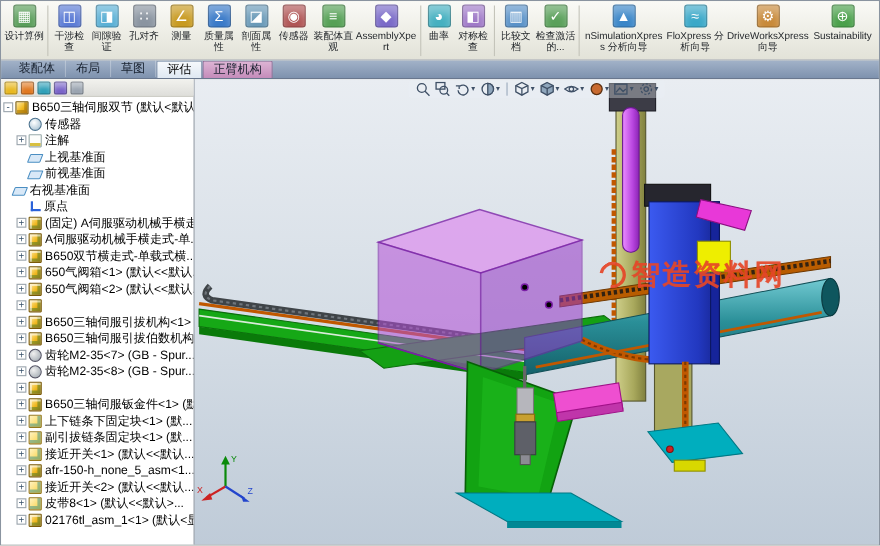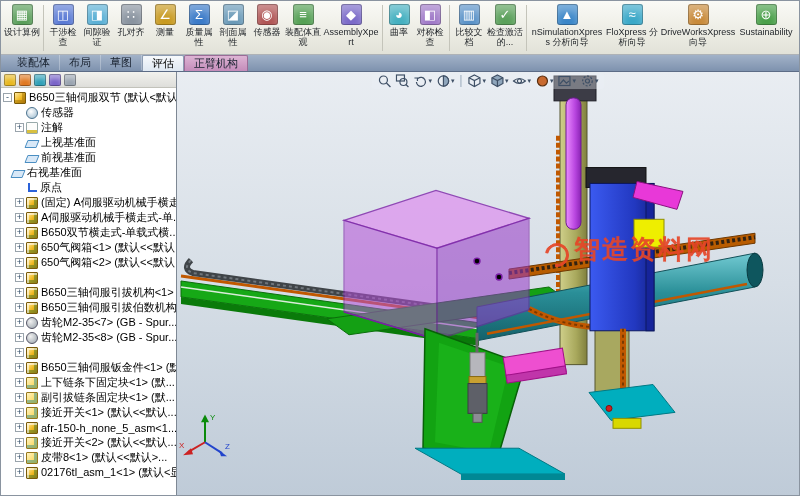--- a/index.html
+++ b/index.html
@@ -54,21 +54,21 @@
   .hud { position:absolute; top:1px; left:50%; transform:translateX(-50%); display:flex; align-items:center; gap:2px;
          padding:1px 5px; border-radius:3px; background:rgba(235,240,246,.35); }
   .hud-btn { display:flex; align-items:center; cursor:default; padding:0 1px; }
   .hud-btn svg { width:14px; height:14px; }
   .hud-btn svg * { stroke:#3f5066; fill:none; stroke-width:1.2; }
   .hud-btn svg .fill { fill:#8fa6bc; stroke:#3f5066; }
   .hud-btn svg .ball { fill:#c86a30; stroke:#5a3010; }
   .dd { font-size:7px; color:#3f5066; margin-left:1px; }
   .hud-sep { width:1px; height:12px; background:#9aaabc; margin:0 3px; }
 
-  .watermark { position:absolute; left:368px; top:160px; display:flex; align-items:flex-end; gap:5px; opacity:.92; pointer-events:none; }
+  .watermark { position:absolute; left:368px; top:160px; display:flex; align-items:center; gap:5px; opacity:.92; pointer-events:none; }
   .wm-logo { width:24px; height:24px; border-radius:50%; border:3px solid #e64628; border-left-color:transparent; transform:rotate(-35deg); flex:none; }
   .wm-text { font-size:26px; font-weight:bold; color:#e64628; letter-spacing:2px; white-space:nowrap;
              font-family:"Liberation Sans", sans-serif; text-shadow:0 0 1px rgba(230,70,40,.4); }
 </style>
 </head>
 <body>
 
 <div class="app">
 
   <div class="ribbon">

